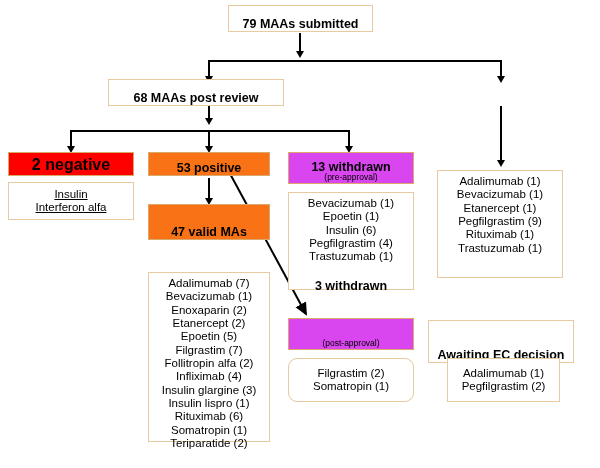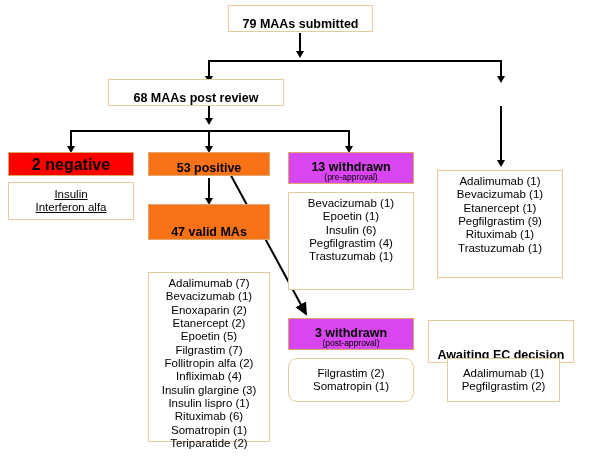--- a/index.html
+++ b/index.html
@@ -156,21 +156,21 @@
     <span class="sub">(pre-approval)</span>
   </div>
   <div class="box list" style="left:288px;top:192px;width:126px;height:98px;align-items:center;">
     <span class="li">Bevacizumab (1)</span>
     <span class="li">Epoetin (1)</span>
     <span class="li">Insulin (6)</span>
     <span class="li">Pegfilgrastim (4)</span>
     <span class="li">Trastuzumab (1)</span>
   </div>
 
-  <div class="box hdr-grey" style="left:288px;top:318px;width:126px;height:32px;">
+  <div class="box hdr-grey" style="left:288px;top:318px;width:126px;height:32px;gap:47px;">
     <span>3 withdrawn</span>
     <span class="sub">(post-approval)</span>
   </div>
   <div class="box list" style="left:288px;top:358px;width:126px;height:44px;align-items:center;justify-content:center;border-radius:9px;">
     <span class="li">Filgrastim (2)</span>
     <span class="li">Somatropin (1)</span>
   </div>
 
   <div class="box list" style="left:437px;top:170px;width:126px;height:108px;align-items:center;">
     <span class="li">Adalimumab (1)</span>

